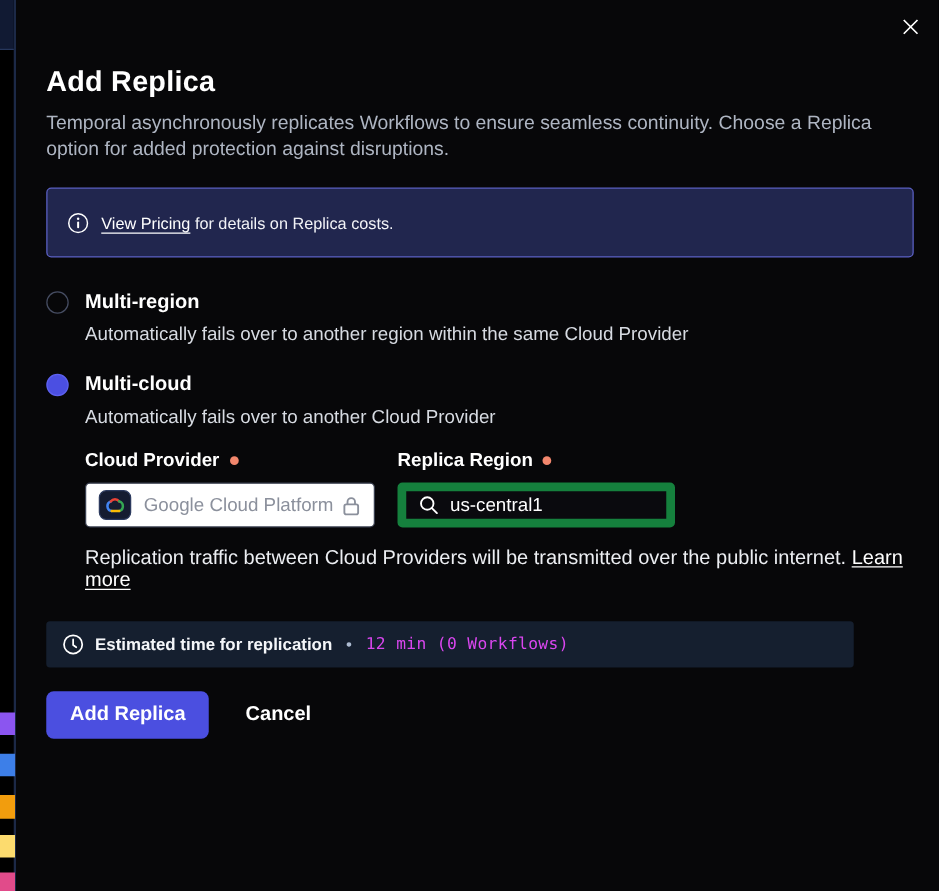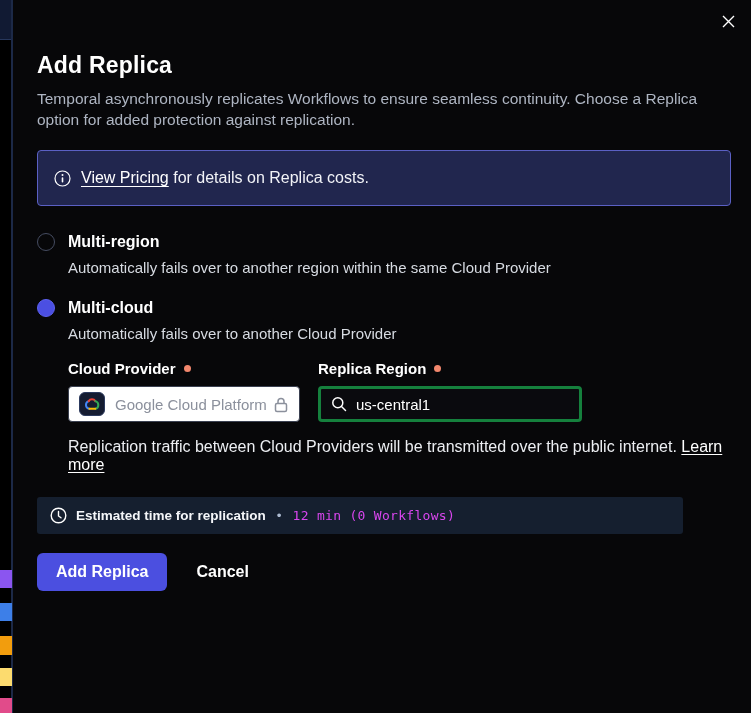--- a/index.html
+++ b/index.html
@@ -19,39 +19,39 @@
   
   .modal { position: absolute; left: 13px; top: 0; width: 738px; height: 713px; background: #070709; }
   .modal-inner { padding: 52px 24px 0 24px; position: relative; }
 
   .close-btn { position: absolute; top: 10px; right: 12px; width: 22px; height: 22px; display: flex; align-items: center; justify-content: center; cursor: pointer; background: none; border: none; }
 
   .title { font-size: 23px; font-weight: 700; color: #ffffff; letter-spacing: 0.2px; }
   .subtitle { margin-top: 9px; font-size: 15.5px; line-height: 21px; color: #aeb5c2; max-width: 676px; }
 
   .pricing-banner { margin-top: 20px; width: 694px; height: 56px; background: #21264e; border: 1px solid #5b60c4; border-radius: 4px; display: flex; align-items: center; padding: 0 16px; gap: 10px; }
-  .pricing-text { font-size: 16px; color: #f2f3f7; text-align: center; }
+  .pricing-text { font-size: 13px; color: #f2f3f7; text-align: center; }
   .pricing-link { color: #ffffff; text-decoration: underline; text-underline-offset: 3px; cursor: pointer; }
 
   .options { margin-top: 27px; }
   .option { margin-bottom: 23px; }
   .option-row { display: flex; align-items: center; }
   .radio { width: 18px; height: 18px; border-radius: 50%; border: 1px solid #454c61; background: transparent; flex: 0 0 auto; cursor: pointer; }
   .radio.selected { background: #4b4fe2; border-color: #5d61f0; }
   .option-label { margin-left: 13px; font-size: 16px; font-weight: 700; color: #ffffff; cursor: pointer; }
   .option-desc { margin-left: 31px; margin-top: 8px; font-size: 15px; color: #d7dbe2; }
 
   .multicloud-form { margin-left: 31px; margin-top: 18px; }
   .fields-row { display: flex; gap: 18px; }
   .field-group { display: flex; flex-direction: column; }
   .field-label { font-size: 15px; font-weight: 700; color: #ffffff; display: flex; align-items: center; }
   .req-dot { display: inline-block; width: 7px; height: 7px; border-radius: 50%; margin-left: 8px; }
   .field-box { margin-top: 9px; height: 36px; border-radius: 4px; display: flex; align-items: center; padding: 0 10px; }
   .provider-box { width: 232px; border: 1px solid #3a4050; background: #ffffff; }
-  .region-box { width: 264px; border: 3px solid #15803d; background: #0a0a0e; }
+  .region-box { width: 222px; border: 7px solid #15803d; background: #0a0a0e; }
   .gcp-chip { width: 26px; height: 24px; border-radius: 6px; background: #151c31; border: 1px solid #2c3a5e; display: flex; align-items: center; justify-content: center; flex: 0 0 auto; }
   .provider-text { margin-left: 10px; font-size: 15px; color: #8b909c; white-space: nowrap; }
   .lock-wrap { margin-left: auto; display: flex; align-items: center; }
   .region-text { margin-left: 9px; font-size: 15px; color: #ffffff; }
 
   .traffic-note { margin-top: 16px; font-size: 16px; color: #eceef2; }
   .note-link { color: #ffffff; text-decoration: underline; text-underline-offset: 2px; cursor: pointer; }
 
   .estimate-banner { margin-top: 16px; width: 646px; height: 37px; background: #151f2f; border-radius: 3px; display: flex; align-items: center; padding: 0 13px; gap: 9px; }
   .estimate-label { font-size: 13.5px; font-weight: 700; color: #f4f6f9; }
@@ -80,21 +80,21 @@
   <button class="close-btn">
     <span>
       <svg class="icon-svg" width="15" height="15" viewBox="0 0 15 15">
           <path d="M2 2 L13 13 M13 2 L2 13" stroke="#ffffff" stroke-width="1.4" fill="none"></path>
         </svg>
     </span>
   </button>
 
   <div class="modal-inner">
     <h1 class="title">Add Replica</h1>
-    <p class="subtitle">Temporal asynchronously replicates Workflows to ensure seamless continuity. Choose a Replica option for added protection against replication.</p>
+    <p class="subtitle">Temporal asynchronously replicates Workflows to ensure seamless continuity. Choose a Replica option for added protection against disruptions.</p>
 
     <div class="pricing-banner">
       <span>
         <svg class="icon-svg" width="17" height="17" viewBox="0 0 17 17">
           <circle cx="8.5" cy="8.5" r="7.5" stroke="#ffffff" stroke-width="1.2" fill="none"></circle>
           <circle cx="8.5" cy="4.9" r="1" fill="#ffffff"></circle>
           <rect x="7.7" y="7.2" width="1.6" height="5.4" rx="0.8" fill="#ffffff"></rect>
         </svg>
       </span>
       <span class="pricing-text"><a class="pricing-link">View Pricing</a><span> for details on Replica costs.</span></span>

